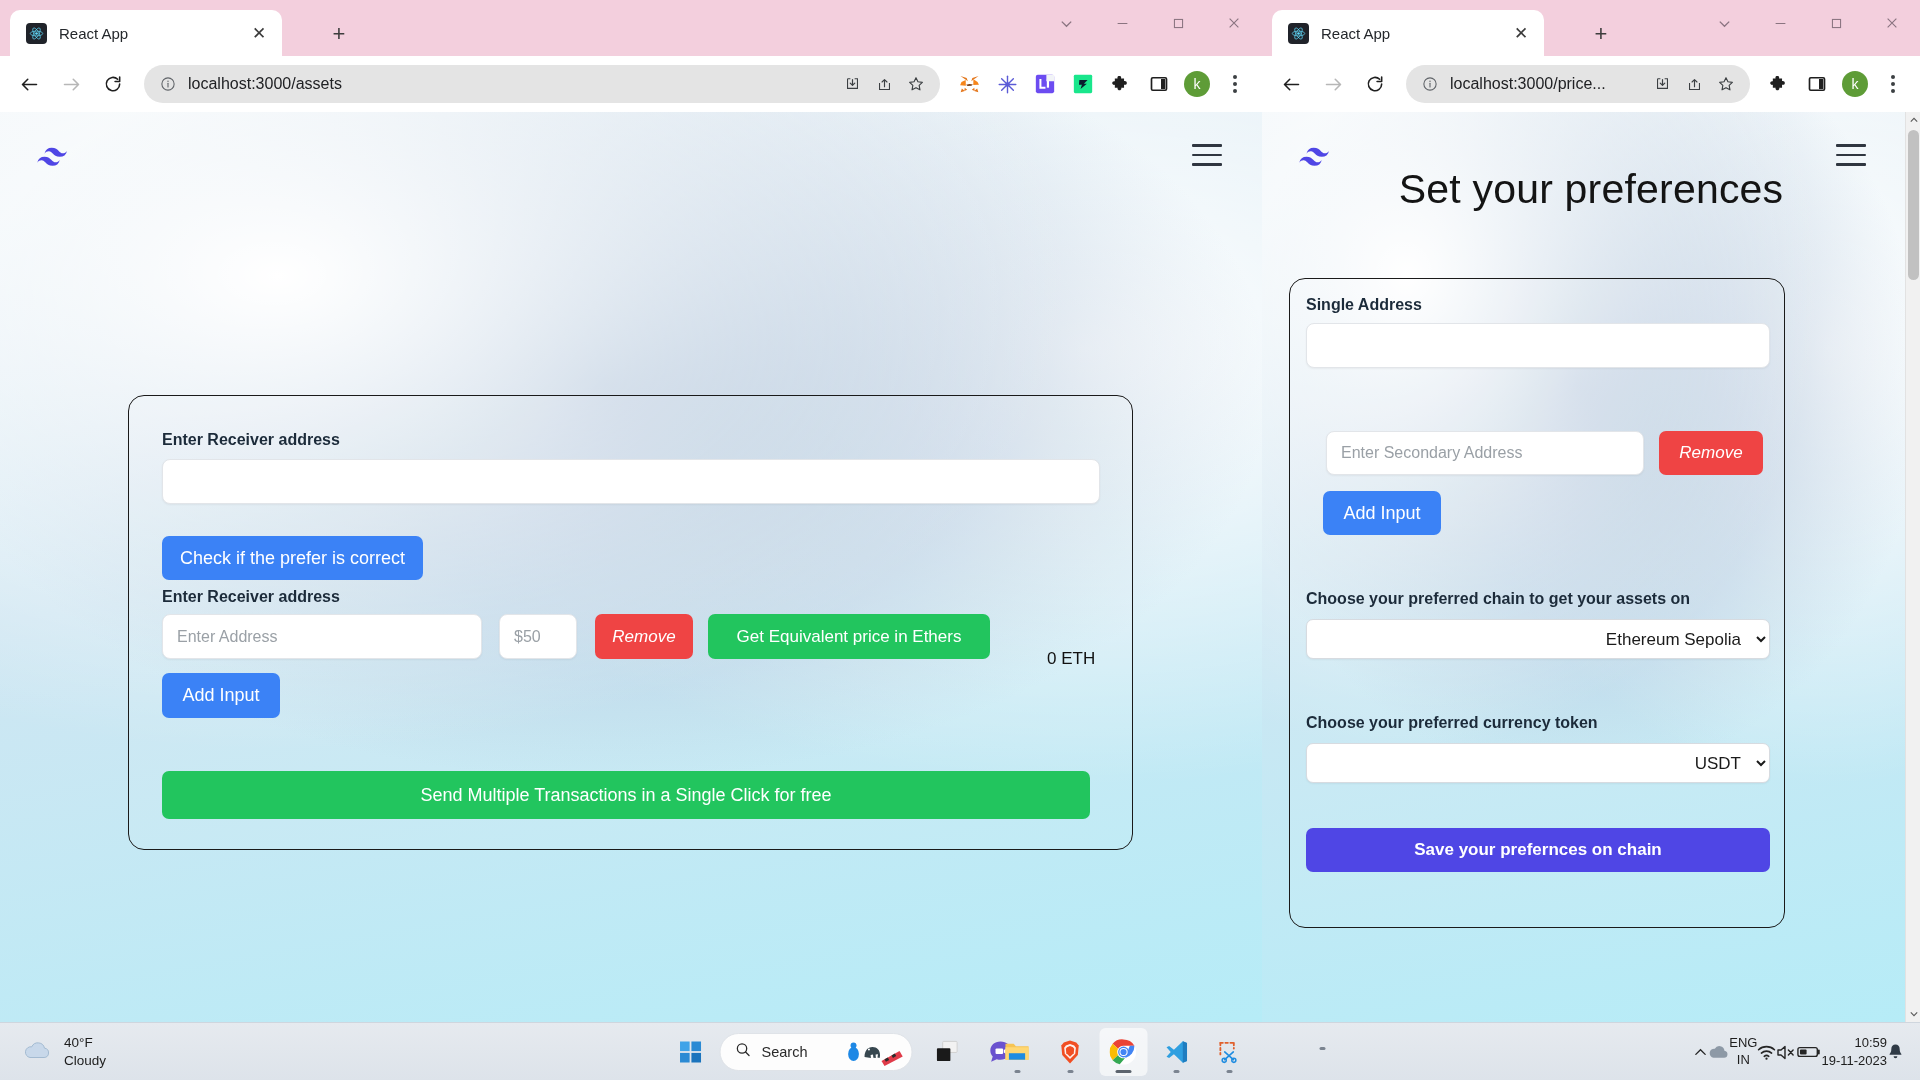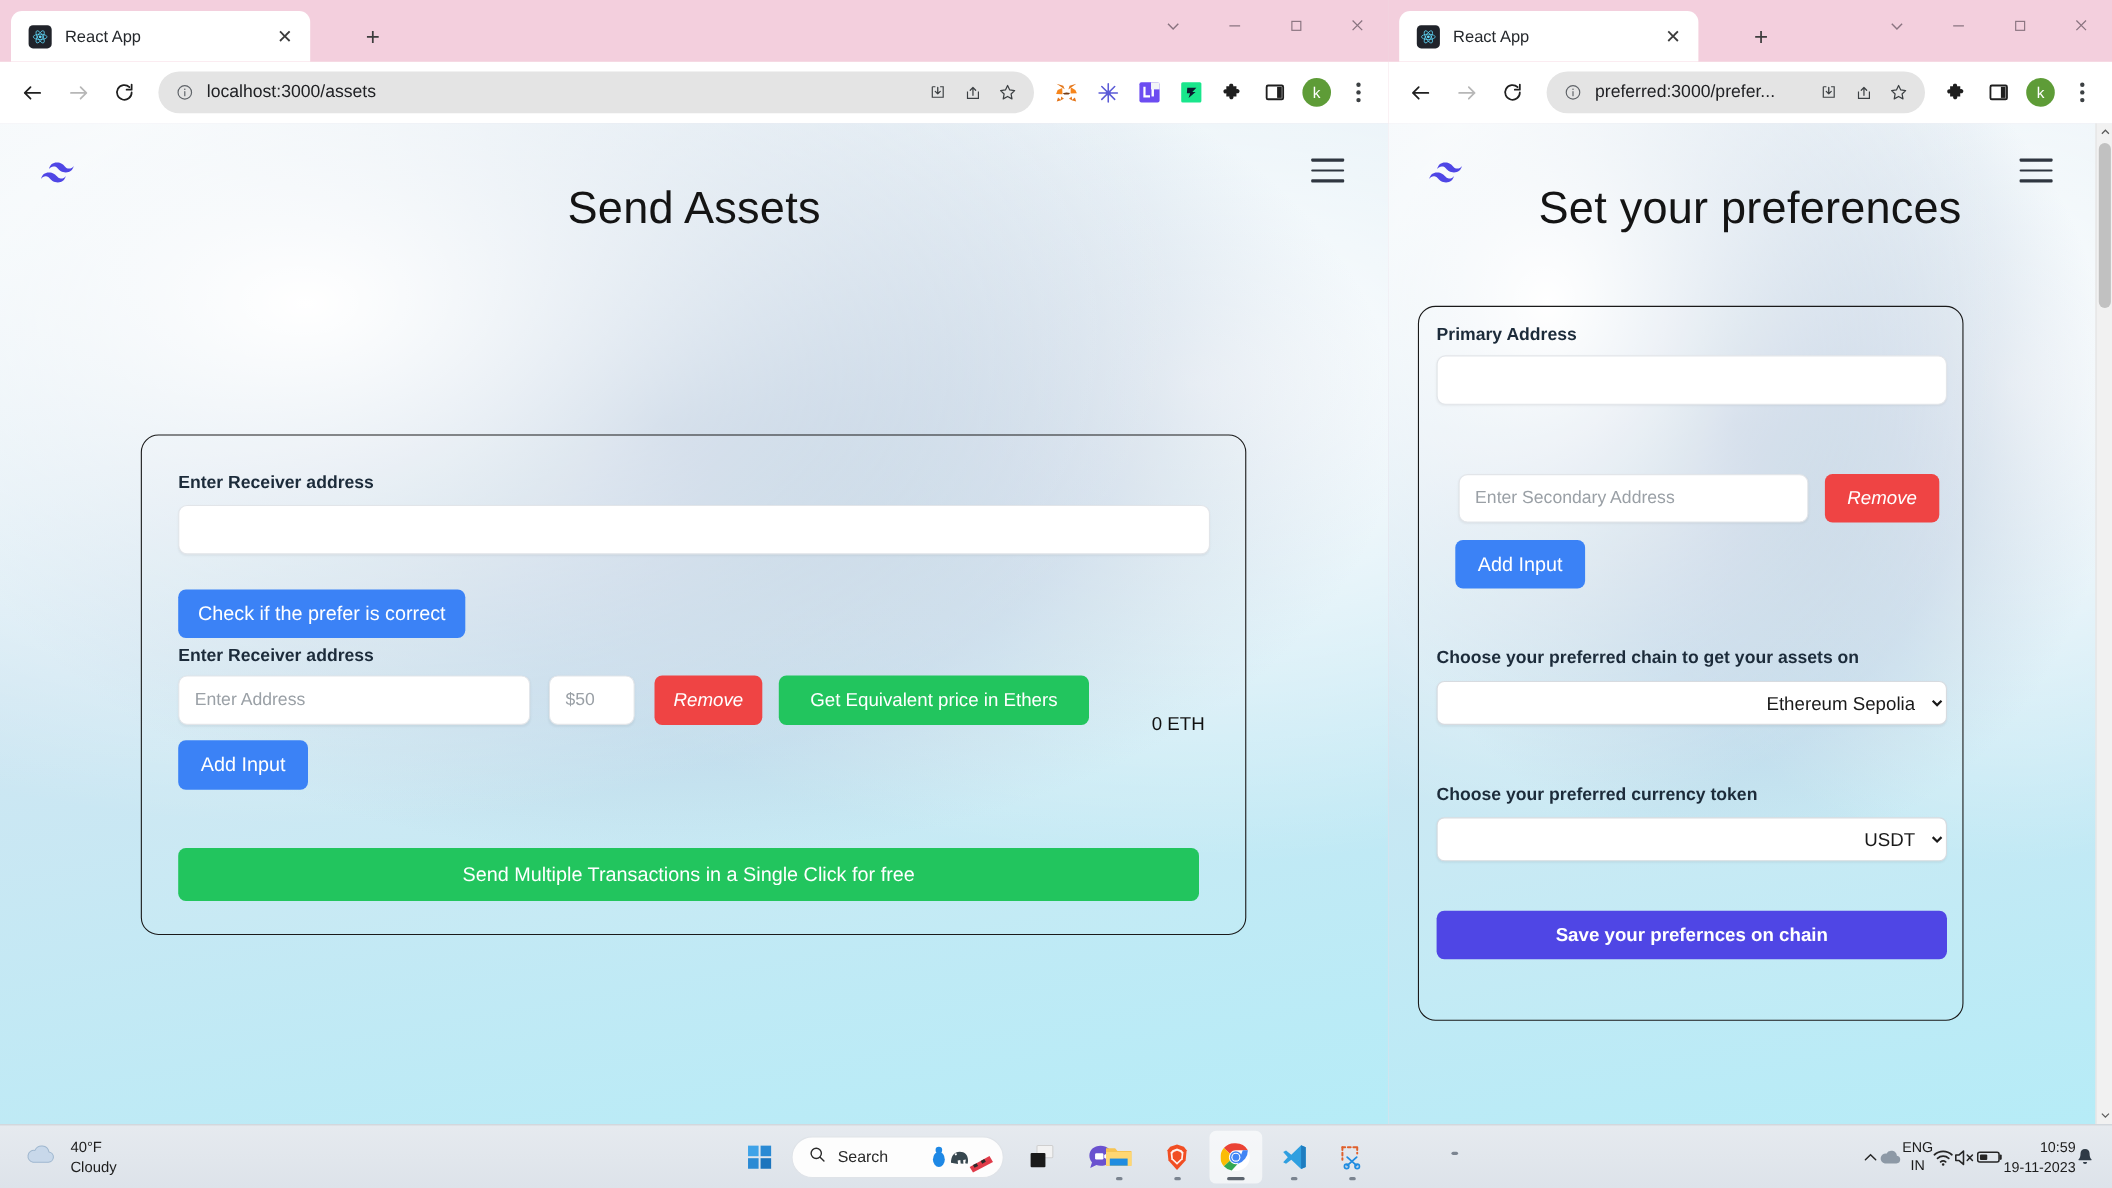--- a/index.html
+++ b/index.html
@@ -469,21 +469,20 @@
         <svg width="46" height="30" viewBox="0 0 54 33">
           <path d="M13.5 4C9 4 6.2 6.3 5 10.9c1.8-2.3 3.9-3.2 6.3-2.6 1.37.34 2.35 1.33 3.43 2.44C16.5 12.55 18.55 14.6 23 14.6c4.5 0 7.3-2.3 8.5-6.9-1.8 2.3-3.9 3.2-6.3 2.6-1.37-.34-2.35-1.33-3.43-2.44C20.0 6.05 17.95 4 13.5 4zM5 14.6c-4.5 0-7.3 2.3-8.5 6.9 1.8-2.3 3.9-3.2 6.3-2.6 1.37.34 2.35 1.33 3.43 2.44 1.77 1.81 3.82 3.86 8.27 3.86 4.5 0 7.3-2.3 8.5-6.9-1.8 2.3-3.9 3.2-6.3 2.6-1.37-.34-2.35-1.33-3.43-2.44-1.77-1.81-3.82-3.86-8.27-3.86z" transform="translate(12,4)" fill="#4f46e5"></path>
         </svg>
       </div>
       <div class="hamburger" style="right:40px;">
           <i></i>
           <i></i>
           <i></i>
         </div>
 
-      <div class="page-title">Send Assets</div>
 
       <div class="card" style="left:128px; top:283px; width:1005px; height:455px;">
         <div style="position:absolute; left:33px; top:35px;" class="field-label">Enter Receiver address</div>
         <input class="txt-input" style="position: absolute; left: 33px; top: 63px; width: 938px; height: 45px;" value="">
 
         <button class="btn btn-blue" style="position:absolute; left:33px; top:140px; height:44px; padding:0 18px; font-size:18px;">Check if the prefer is correct</button>
 
         <div style="position:absolute; left:33px; top:192px;" class="field-label">Enter Receiver address</div>
 
         <input class="txt-input" style="position: absolute; left: 33px; top: 218px; width: 320px; height: 45px;" placeholder="Enter Address">
@@ -559,21 +558,21 @@
           </svg>
       </div>
       <div class="omnibox">
         <span class="omni-info">
           <svg width="16" height="16" viewBox="0 0 24 24">
               <circle cx="12" cy="12" r="9.2" fill="none" stroke="currentColor" stroke-width="1.6"></circle>
               <line x1="12" y1="11" x2="12" y2="16.5" stroke="currentColor" stroke-width="1.6" stroke-linecap="round"></line>
               <circle cx="12" cy="7.8" r="1.05" fill="currentColor"></circle>
             </svg>
         </span>
-        <span class="omni-url">preferred:3000/prefer...</span>
+        <span class="omni-url">localhost:3000/price...</span>
         <span class="omni-act">
           <svg width="17" height="17" viewBox="0 0 24 24">
               <path d="M5 4h4M5 4v13.5h14V4h-4" fill="none" stroke="currentColor" stroke-width="1.5"></path>
               <path d="M12 5v8M8.8 10l3.2 3.2 3.2-3.2" fill="none" stroke="currentColor" stroke-width="1.7" stroke-linecap="round" stroke-linejoin="round"></path>
             </svg>
         </span>
         <span class="omni-act">
           <svg width="17" height="17" viewBox="0 0 24 24">
               <path d="M5 10v9h14v-9" fill="none" stroke="currentColor" stroke-width="1.5"></path>
               <path d="M8.5 8.5L12 5l3.5 3.5M12 5v10" fill="none" stroke="currentColor" stroke-width="1.6" stroke-linecap="round" stroke-linejoin="round"></path>
@@ -614,21 +613,21 @@
       </div>
       <div class="hamburger" style="right:54px;">
           <i></i>
           <i></i>
           <i></i>
         </div>
 
       <div class="page-title">Set your preferences</div>
 
       <div class="card" style="left:27px; top:166px; width:496px; height:650px;">
-        <div style="position:absolute; left:16px; top:17px;" class="field-label">Primary Address</div>
+        <div style="position:absolute; left:16px; top:17px;" class="field-label">Single Address</div>
         <input class="txt-input" style="position: absolute; left: 16px; top: 44px; width: 464px; height: 45px;" value="">
 
         <input class="txt-input" style="position: absolute; left: 36px; top: 152px; width: 318px; height: 44px;" placeholder="Enter Secondary Address">
         <button class="btn btn-red" style="position:absolute; left:369px; top:152px; width:104px; height:44px;">Remove</button>
         <button class="btn btn-blue" style="position:absolute; left:33px; top:212px; width:118px; height:44px; font-size:18px;">Add Input</button>
 
         <div style="position:absolute; left:16px; top:311px;" class="field-label">Choose your preferred chain to get your assets on</div>
         <div style="position:absolute; left:16px; top:340px; width:464px;">
           <select class="sel">
             <option>Ethereum Sepolia</option>

